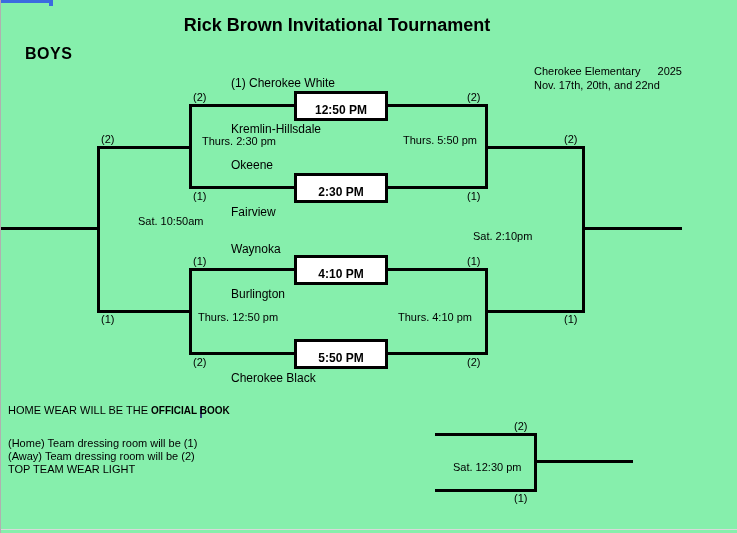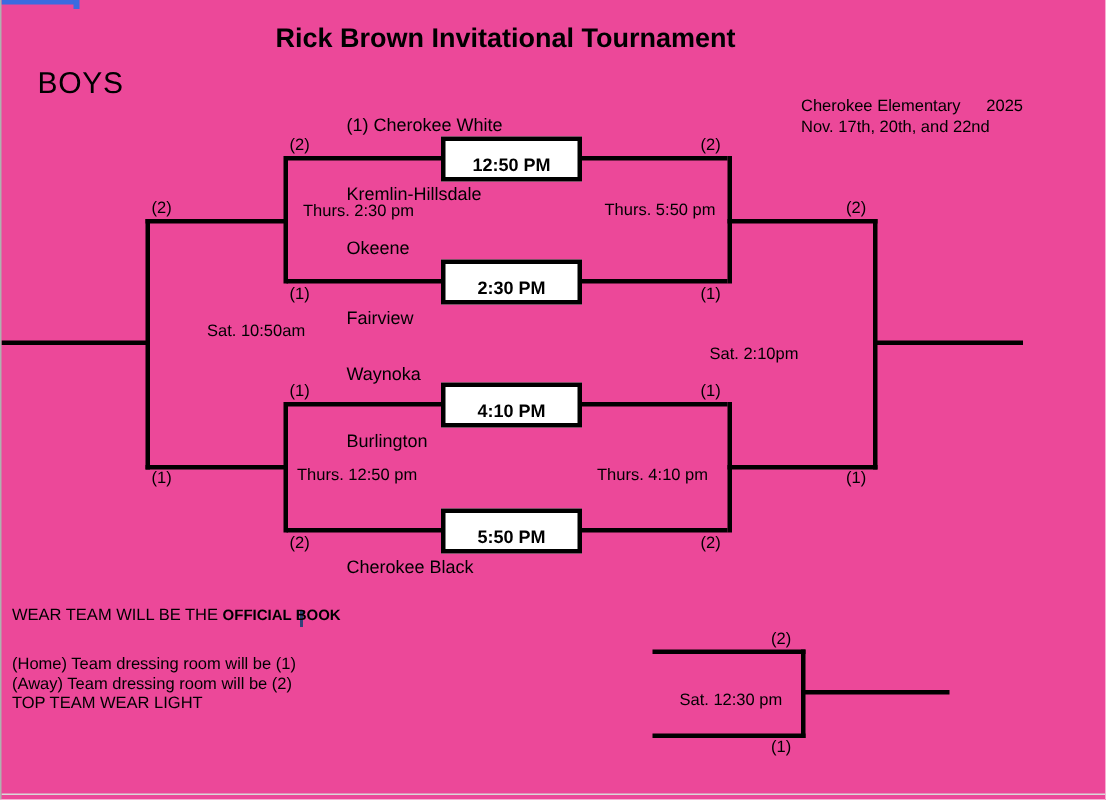--- a/index.html
+++ b/index.html
@@ -1,30 +1,30 @@
 <!DOCTYPE html>
 <html><head>
 <meta charset="utf-8">
 <style>
   html,body{margin:0;padding:0;background:#fff;}
-  #page{position:relative;width:737px;height:533px;background:#ec4899;
+  #page{position:relative;width:737px;height:533px;background:#86efac;
         font-family:"Liberation Sans",sans-serif;color:#000;overflow:hidden;
         border-left:1px solid #b0b0b0;box-sizing:border-box;}
   .hline,.vline{position:absolute;background:#000;}
   .gamebox{position:absolute;left:293px;width:94px;height:30px;border:3px solid #000;
            box-sizing:border-box;background:#fff;display:flex;align-items:flex-end;
            justify-content:center;z-index:2;}
   .gamebox .time{font-weight:bold;font-size:12px;line-height:12px;padding-bottom:2px;}
   .team{position:absolute;left:230px;width:220px;text-align:left;font-size:12px;line-height:13px;}
   .lbl{position:absolute;font-size:11px;line-height:12px;}
   .sched{position:absolute;font-size:11px;line-height:13px;font-weight:normal;white-space:nowrap;}
   .note{position:absolute;font-size:11px;line-height:13px;white-space:nowrap;}
   .title{position:absolute;left:136px;top:15px;width:400px;text-align:center;
          font-size:18px;font-weight:bold;line-height:20px;}
-  .division{position:absolute;left:24px;top:45px;font-size:20px;font-weight:normal;letter-spacing:.5px;}
+  .division{position:absolute;left:24px;top:45px;font-size:16px;font-weight:bold;letter-spacing:.5px;}
   .venue-row{position:absolute;left:533px;top:65px;width:148px;display:flex;
              justify-content:space-between;font-size:11px;line-height:13px;}
   .dates{position:absolute;left:533px;top:79px;font-size:11px;line-height:13px;}
   .ob{font-size:10px;font-weight:bold;margin-top:18px;}
   .accent-line{position:absolute;left:0;top:0;width:51px;height:3px;background:#3b6be0;}
   .accent-nub{position:absolute;left:48px;top:0;width:4px;height:6px;background:#3b6be0;}
   .bottom-edge{position:absolute;left:0;top:529px;width:737px;height:1px;background:#d9d9d9;}
   .cursor-mark{position:absolute;left:199px;top:407px;width:2px;height:11px;background:#33427a;}
 </style>
 </head>
@@ -107,21 +107,21 @@
   <div class="lbl" style="left:563px;top:313px">(1)</div>
 
   <div class="sched" style="left:201px;top:135px">Thurs. 2:30 pm</div>
   <div class="sched" style="right:260px;top:134px">Thurs. 5:50 pm</div>
   <div class="sched" style="left:137px;top:215px">Sat. 10:50am</div>
   <div class="sched" style="left:472px;top:230px">Sat. 2:10pm</div>
   <div class="sched" style="left:197px;top:311px">Thurs. 12:50 pm</div>
   <div class="sched" style="right:265px;top:311px">Thurs. 4:10 pm</div>
 
   <div class="note" style="left:7px;top:404px">
-    <span>WEAR TEAM WILL BE THE </span><span class="ob">OFFICIAL BOOK</span>
+    <span>HOME WEAR WILL BE THE </span><span class="ob">OFFICIAL BOOK</span>
   </div>
   <div class="note" style="left:7px;top:437px">(Home) Team dressing room will be (1)</div>
   <div class="note" style="left:7px;top:450px">(Away) Team dressing room will be (2)</div>
   <div class="note" style="left:7px;top:463px">TOP TEAM WEAR LIGHT</div>
 
   <div class="hline" style="left:434px;top:433px;width:102px;height:3px"></div>
   <div class="hline" style="left:434px;top:489px;width:102px;height:3px"></div>
   <div class="vline" style="left:533px;top:433px;width:3px;height:59px"></div>
   <div class="hline" style="left:533px;top:460px;width:99px;height:3px"></div>
   <div class="lbl" style="left:513px;top:420px">(2)</div>

